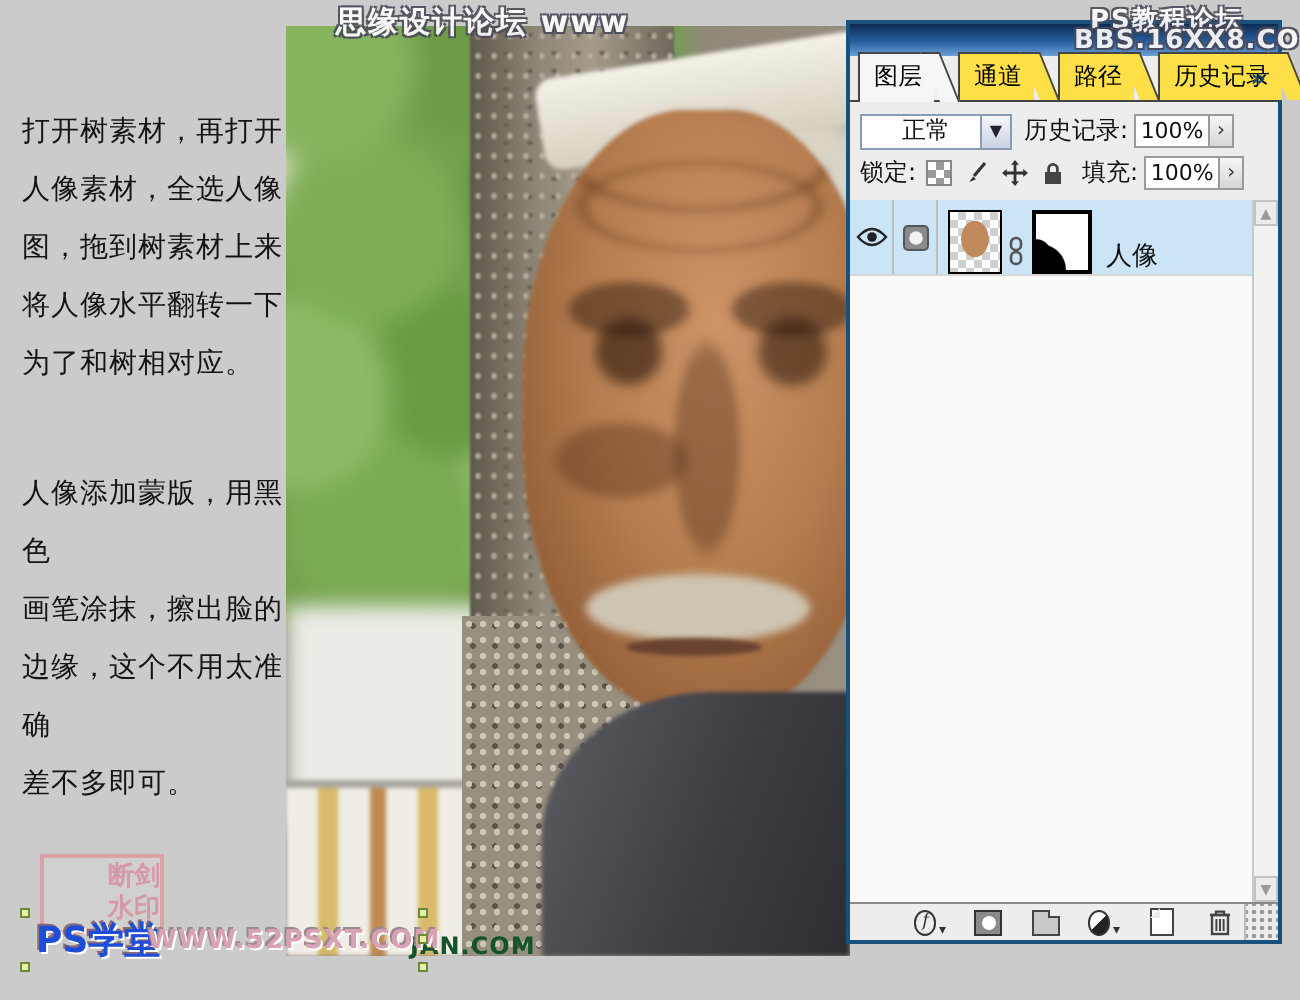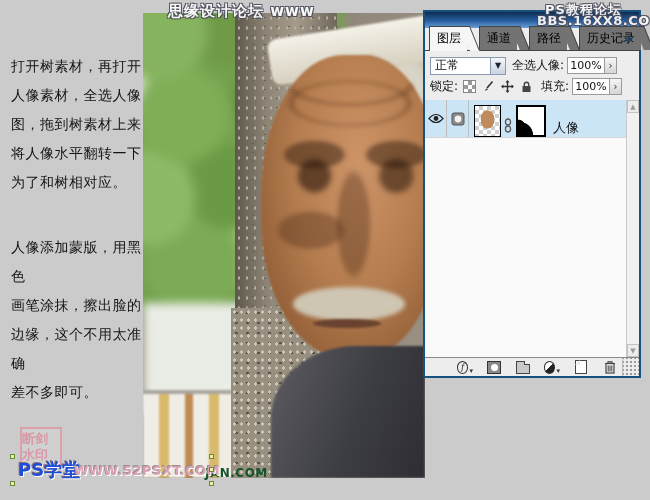--- a/index.html
+++ b/index.html
@@ -55,33 +55,33 @@
     radial-gradient(ellipse 26% 7% at 30% 33%,rgba(50,28,14,.5) 0 60%,transparent 70%),
     radial-gradient(ellipse 26% 7% at 76% 33%,rgba(50,28,14,.5) 0 60%,transparent 70%),
     radial-gradient(ellipse 14% 26% at 52% 56%,rgba(70,38,20,.35) 0 60%,transparent 72%),
     radial-gradient(ellipse 30% 10% at 28% 58%,rgba(70,38,20,.35) 0 55%,transparent 68%)}
   .ph-mustache{left:150px;top:274px;width:112px;height:34px;background:#cec5b2;border-radius:50%;filter:blur(2px)}
   .ph-mouth{left:170px;top:306px;width:68px;height:9px;background:#6a4330;border-radius:50%;filter:blur(1px)}
   .ph-clothes{left:128px;bottom:0;width:154px;height:132px;background:linear-gradient(110deg,#5c5c62,#3d3d44 55%,#2d2d33);
     border-radius:55% 0 0 0;filter:blur(1px)}
 
   
-  .panel{position:absolute;left:423px;top:10px;width:218px;height:368px;border:2px solid #17527e;background:#ededed}
+  .panel{position:absolute;left:423px;top:10px;width:218px;height:462px;border:2px solid #17527e;background:#ededed}
   .titlebar{height:16px;background:linear-gradient(#0e2c52,#275e9f 55%,#6ba0d6)}
   .tabs{position:relative;height:23px;display:flex;align-items:flex-end;padding-left:4px;border-bottom:1px solid #444;background:#ededed}
-  .tab{position:relative;font-size:12px;color:#000;background:#737373;border:1px solid #444;border-right:none;border-bottom:none;
+  .tab{position:relative;font-size:12px;color:#000;background:#fde047;border:1px solid #444;border-right:none;border-bottom:none;
     padding:3px 6px 3px 7px;margin-right:12px;white-space:nowrap;cursor:default}
   .tab::after{content:"";position:absolute;right:-8px;top:-1px;bottom:0;width:9px;background:inherit;
     border:1px solid #444;border-left:none;border-bottom:none;transform:skewX(22deg)}
   .tab.active{background:#f6f6f6;z-index:2;margin-bottom:-1px;padding-bottom:4px}
   .tab-overflow{position:absolute;right:6px;top:4px;font-size:12px;font-weight:bold;color:#1a4a7a}
   .opts{padding:4px 5px 3px 5px;border-bottom:1px solid #cfcfcf;background:#ededed}
   .opt-row{display:flex;align-items:center;height:21px;font-size:12px;color:#111}
   .select{display:flex;align-items:center;width:76px;height:18px;border:1px solid #8a9ab0;background:#fff;margin-right:6px}
-  .select .sel-text{flex:1;padding-left:4px;font-size:12px}
+  .select .sel-text{flex:1;padding-left:20px;font-size:12px}
   .sel-btn{width:15px;height:16px;background:linear-gradient(#f4f6fa,#c9d3e2);border-left:1px solid #8a9ab0;
     font-size:8px;color:#223;display:flex;align-items:center;justify-content:center}
   .lbl{margin-right:3px;white-space:nowrap}
   .valbox{display:inline-block;width:38px;height:17px;border:1px solid #9a9a9a;background:#fff;
     font-size:11px;text-align:center;line-height:15px}
   .spin{display:inline-flex;align-items:center;justify-content:center;width:12px;height:17px;border:1px solid #9a9a9a;border-left:none;
     background:linear-gradient(#f6f6f6,#d6d6d6);font-size:10px;color:#333}
   .lockicons{display:flex;gap:6px;align-items:center;margin:0 8px 0 2px}
   .ico13{width:13px;height:13px;display:inline-flex;align-items:center;justify-content:center}
   .ico-checker{background:repeating-conic-gradient(#9a9a9a 0 25%,#fff 0 50%) 0 0/8px 8px;border:1px solid #888}
@@ -125,22 +125,22 @@
   .tiny-caret{font-size:7px;color:#333;margin-left:1px;align-self:flex-end}
   .grip{position:absolute;right:0;bottom:0;width:17px;height:18px;border-left:1px solid #bbb;background:
     radial-gradient(#9a9a9a 1px,transparent 1.3px);background-size:4px 4px;background-position:6px 6px}
 
   
   .wm{position:absolute;font-weight:bold;color:#fff;letter-spacing:1px;z-index:30;
     text-shadow:1px 1px 0 #4a4a5a,-1px -1px 0 #4a4a5a,1px -1px 0 #4a4a5a,-1px 1px 0 #4a4a5a;opacity:.9}
   .wm-topcenter{left:168px;top:2px;font-size:15px}
   .wm-topright1{left:545px;top:1px;font-size:13px}
   .wm-topright2{left:537px;top:13px;font-size:13px;letter-spacing:.5px}
-  .seal{position:absolute;left:20px;top:427px;width:42px;z-index:30;border:2px solid #dd9aa2;color:#d992a0;
-    font-size:13px;font-weight:bold;text-align:left;line-height:16px;padding:2px 0;opacity:.85;background:rgba(255,255,255,.12)}
+  .seal{position:absolute;left:20px;top:427px;width:62px;z-index:30;border:2px solid #dd9aa2;color:#d992a0;
+    font-size:13px;font-weight:bold;text-align:right;line-height:16px;padding:2px 0;opacity:.85;background:rgba(255,255,255,.12)}
   .wm-group{position:absolute;left:12px;top:456px;width:200px;height:28px;z-index:30}
   .wm-brand{position:absolute;left:6px;top:2px;font-size:18px;font-weight:bold;color:#1d4ed8;
     text-shadow:1px 1px 0 #fff,-1px -1px 0 #8a6a74}
   .wm-url{position:absolute;left:62px;top:7px;font-size:13px;font-weight:bold;color:#d8a2b2;letter-spacing:.5px;
     text-shadow:1px 1px 0 #fff,-1px -1px 0 #9a8a90}
   .wm-faint{position:absolute;left:205px;top:466px;font-size:12px;font-weight:bold;color:#14532d;z-index:29;letter-spacing:.5px}
   .handle{position:absolute;width:5px;height:5px;background:#e8f0a8;border:1px solid #6a8a3a}
   .h-tl{left:-2px;top:-2px}.h-bl{left:-2px;bottom:-2px}.h-tr{right:-2px;top:-2px}.h-br{right:-2px;bottom:-2px}.h-rm{right:-2px;top:11px}
 </style>
 </head>
@@ -185,21 +185,21 @@
       <span class="tab">历史记录</span>
       <span class="tab-overflow">»</span>
     </div>
 
     <div class="opts">
       <div class="opt-row">
         <span class="select">
           <span class="sel-text">正常</span>
           <span class="sel-btn">▼</span>
         </span>
-        <span class="lbl">全选人像:</span>
+        <span class="lbl">历史记录:</span>
         <span class="valbox">100%</span>
         <span class="spin">›</span>
       </div>
       <div class="opt-row">
         <span class="lbl">锁定:</span>
         <span class="lockicons">
           <span class="ico13 ico-checker"></span>
           <span class="ico13">
             <svg width="13" height="13" viewBox="0 0 13 13">
                 <path d="M10.5 1.5 L5 8" stroke="#333" stroke-width="1.6"></path>

